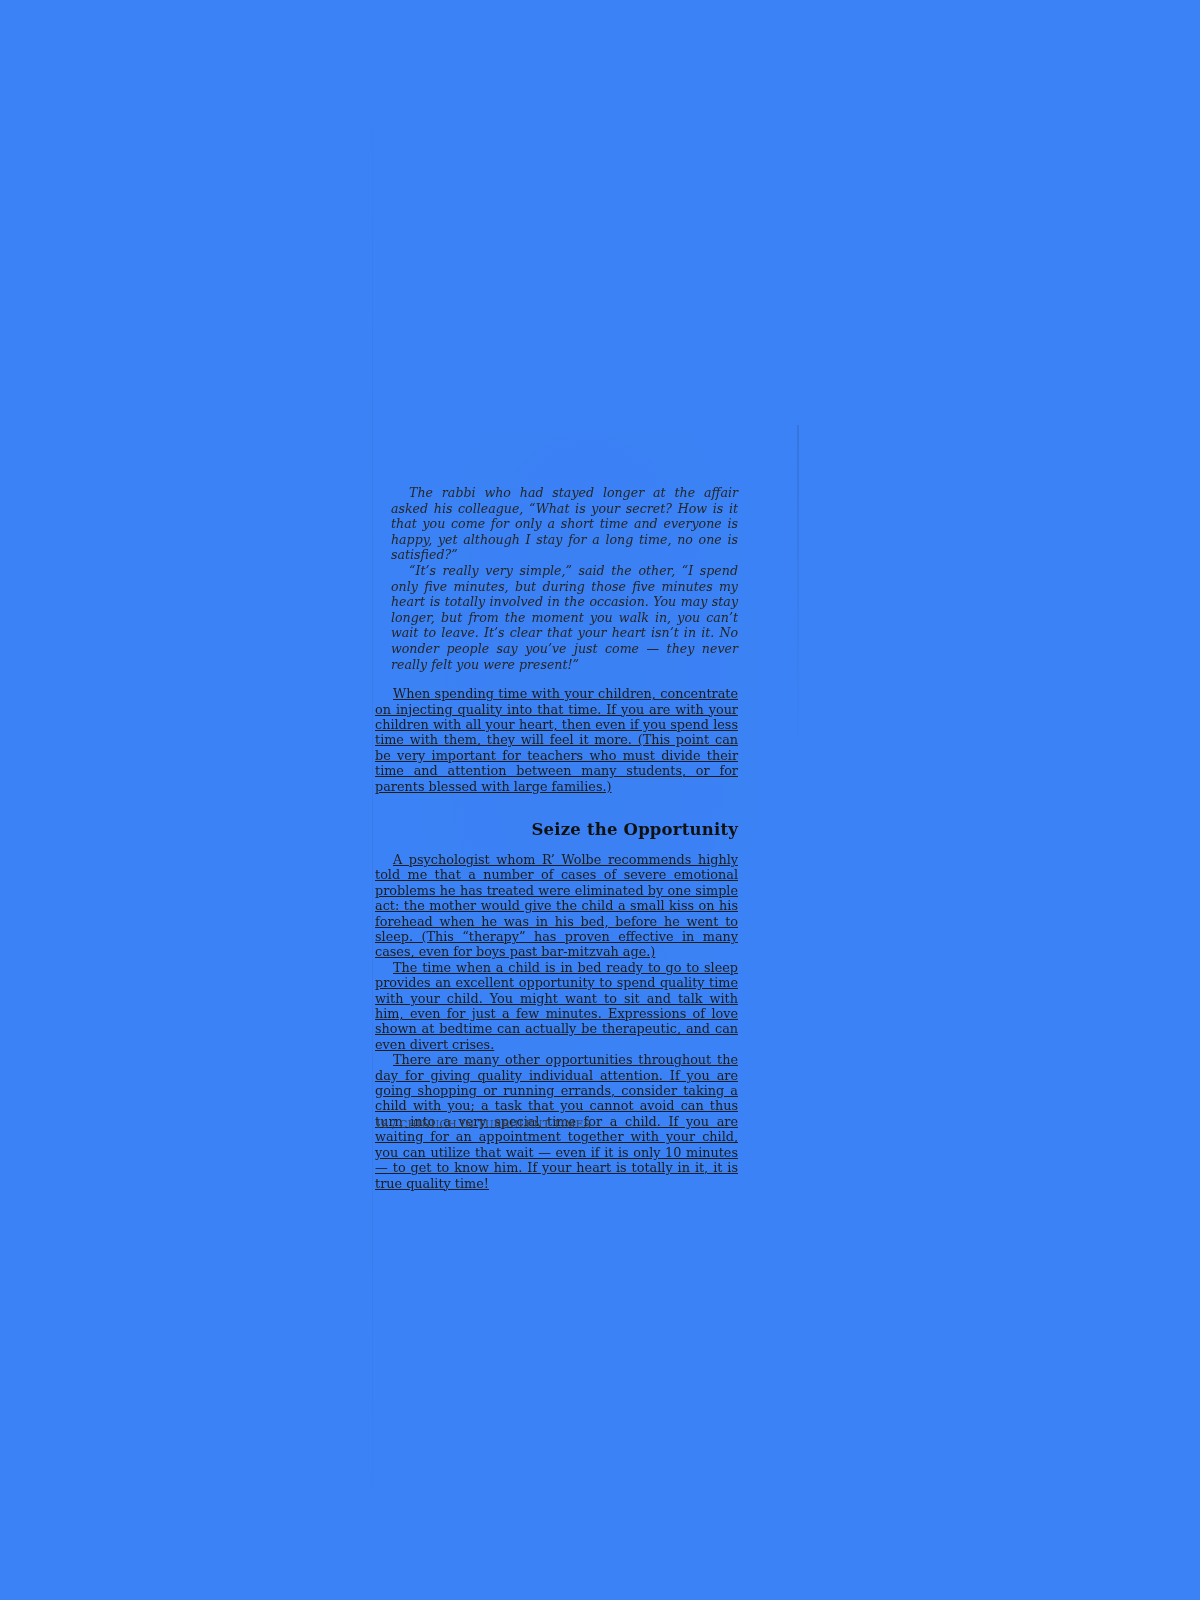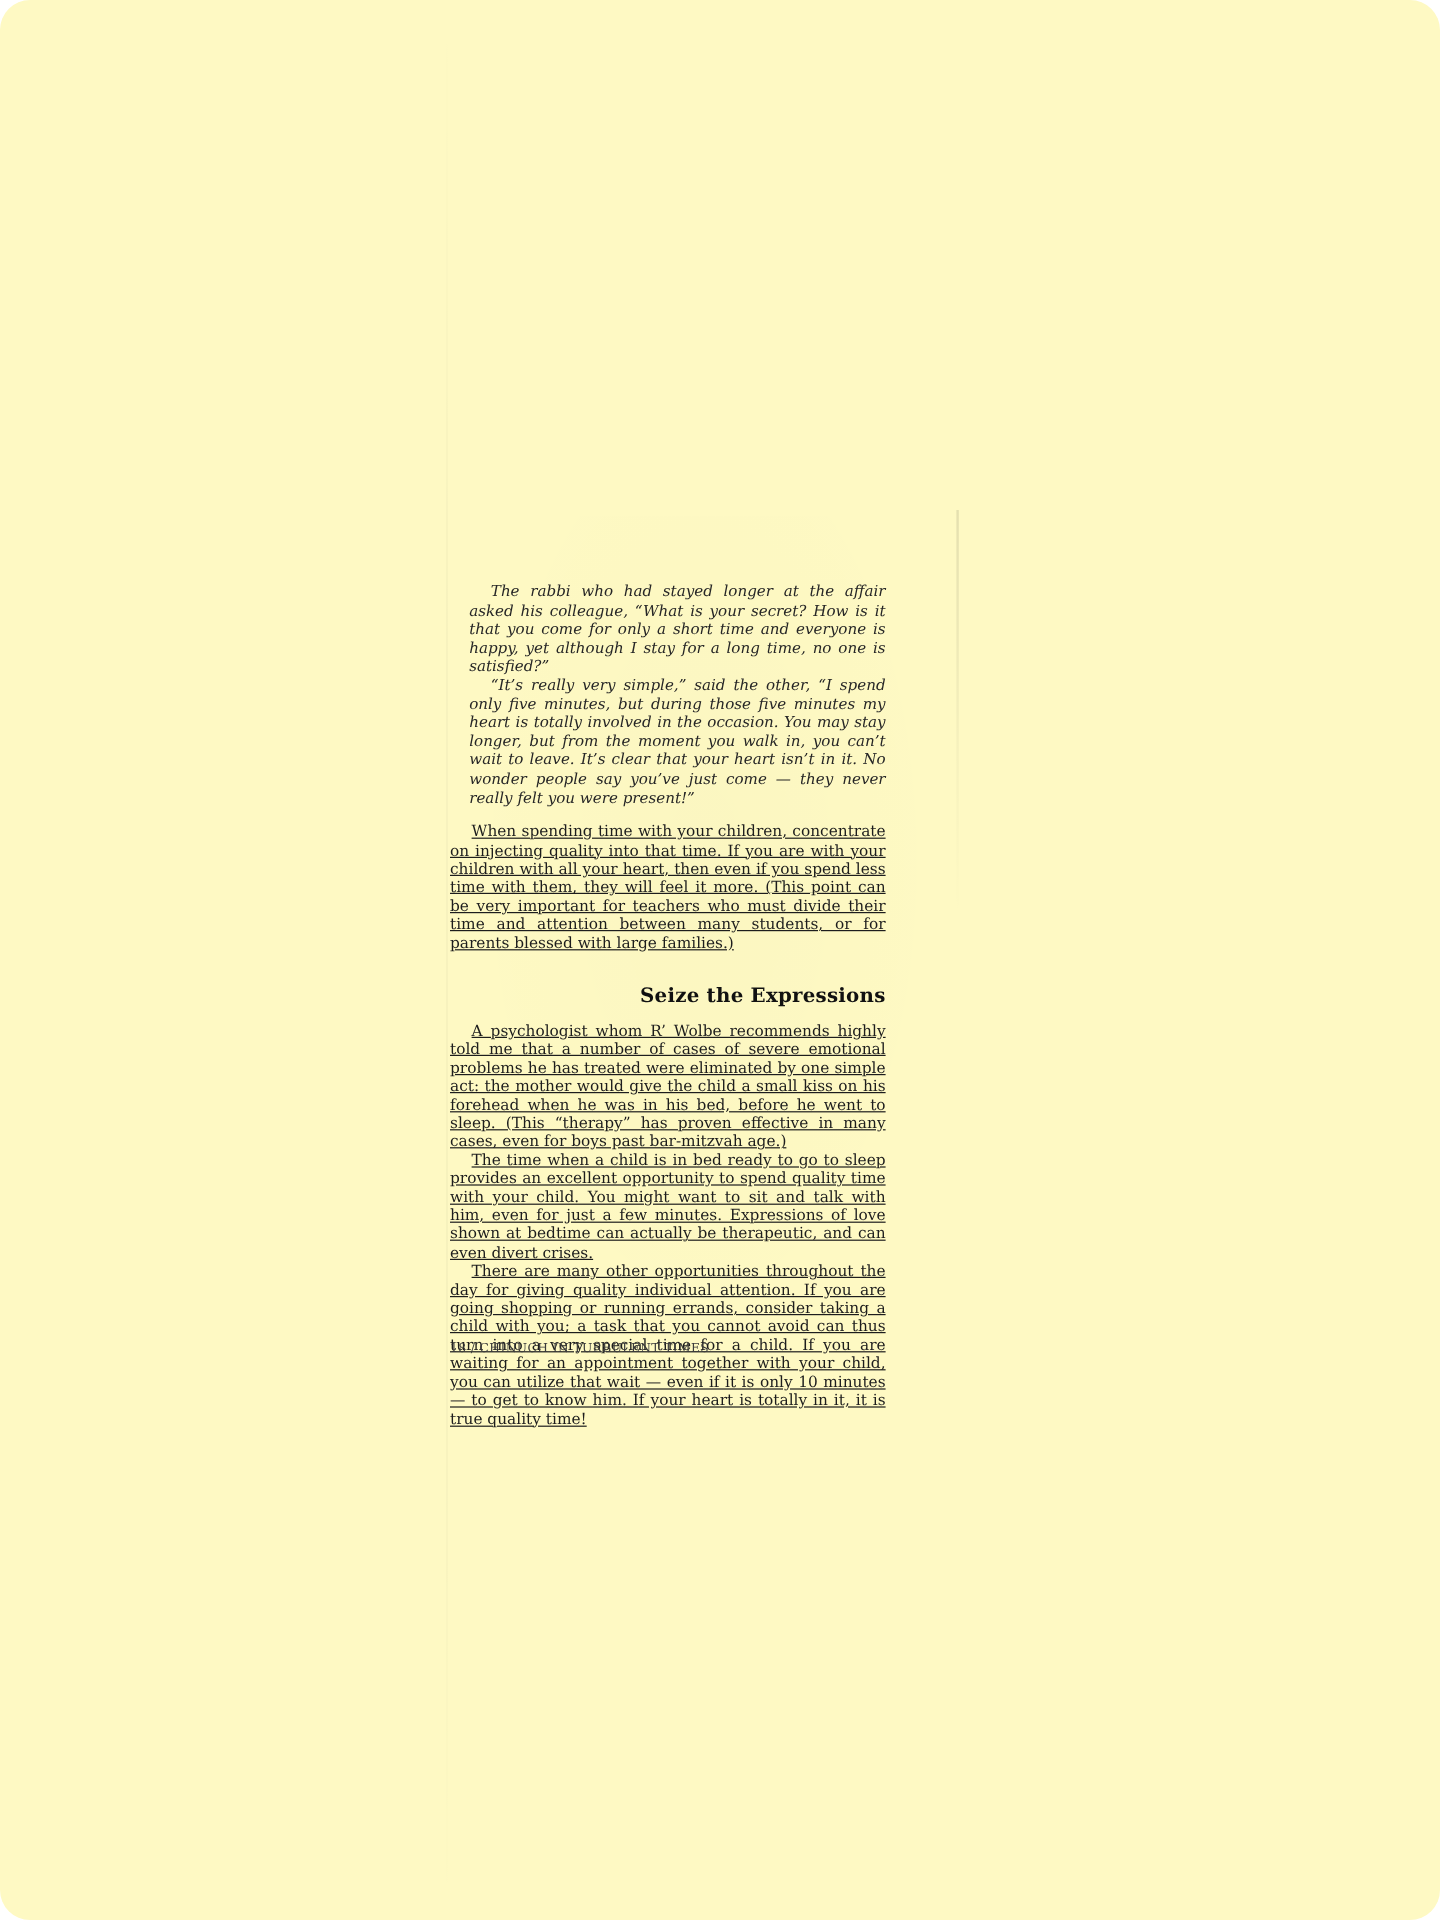--- a/index.html
+++ b/index.html
@@ -16,22 +16,21 @@
     overflow: hidden;
   }
 
   
   .page {
     position: absolute;
     left: 0;
     top: 0;
     width: 1200px;
     height: 1600px;
-    background: #fef9c3;
-    border-radius: 25px;
+    background: #3b82f6;
   }
 
   
   .scan-edge-left {
     position: absolute;
     left: 372px;
     top: 0;
     width: 1px;
     height: 1600px;
     background: linear-gradient(to bottom, rgba(0,0,0,0) 0%, rgba(0,0,0,0.045) 30%, rgba(0,0,0,0.05) 70%, rgba(0,0,0,0) 100%);
@@ -132,21 +131,21 @@
 
     <div class="quote-block">
       <p class="first">The rabbi who had stayed longer at the affair asked his colleague, “What is your secret? How is it that you come for only a short time and everyone is happy, yet although I stay for a long time, no one is satisfied?”</p>
       <p>“It’s really very simple,” said the other, “I spend only five minutes, but during those five minutes my heart is totally involved in the occasion. You may stay longer, but from the moment you walk in, you can’t wait to leave. It’s clear that your heart isn’t in it. No wonder people say you’ve just come — they never really felt you were present!”</p>
     </div>
 
     <div class="para-group">
       <p class="body-para">When spending time with your children, concentrate on injecting quality into that time. If you are with your children with all your heart, then even if you spend less time with them, they will feel it more. (This point can be very important for teachers who must divide their time and attention between many students, or for parents blessed with large families.)</p>
     </div>
 
-    <h2 class="section-heading">Seize the Expressions</h2>
+    <h2 class="section-heading">Seize the Opportunity</h2>
 
     <div class="para-group">
       <p class="body-para">A psychologist whom R’ Wolbe recommends highly told me that a number of cases of severe emotional problems he has treated were eliminated by one simple act: the mother would give the child a small kiss on his forehead when he was in his bed, before he went to sleep. (This “therapy” has proven effective in many cases, even for boys past bar-mitzvah age.)</p>
       <p class="body-para">The time when a child is in bed ready to go to sleep provides an excellent opportunity to spend quality time with your child. You might want to sit and talk with him, even for just a few minutes. Expressions of love shown at bedtime can actually be therapeutic, and can even divert crises.</p>
       <p class="body-para">There are many other opportunities throughout the day for giving quality individual attention. If you are going shopping or running errands, consider taking a child with you; a task that you cannot avoid can thus turn into a very special time for a child. If you are waiting for an appointment together with your child, you can utilize that wait — even if it is only 10 minutes — to get to know him. If your heart is totally in it, it is true quality time!</p>
     </div>
 
   </div>
 
   <div class="folio">18 / CHINUCH IN TURBULENT TIMES</div>

